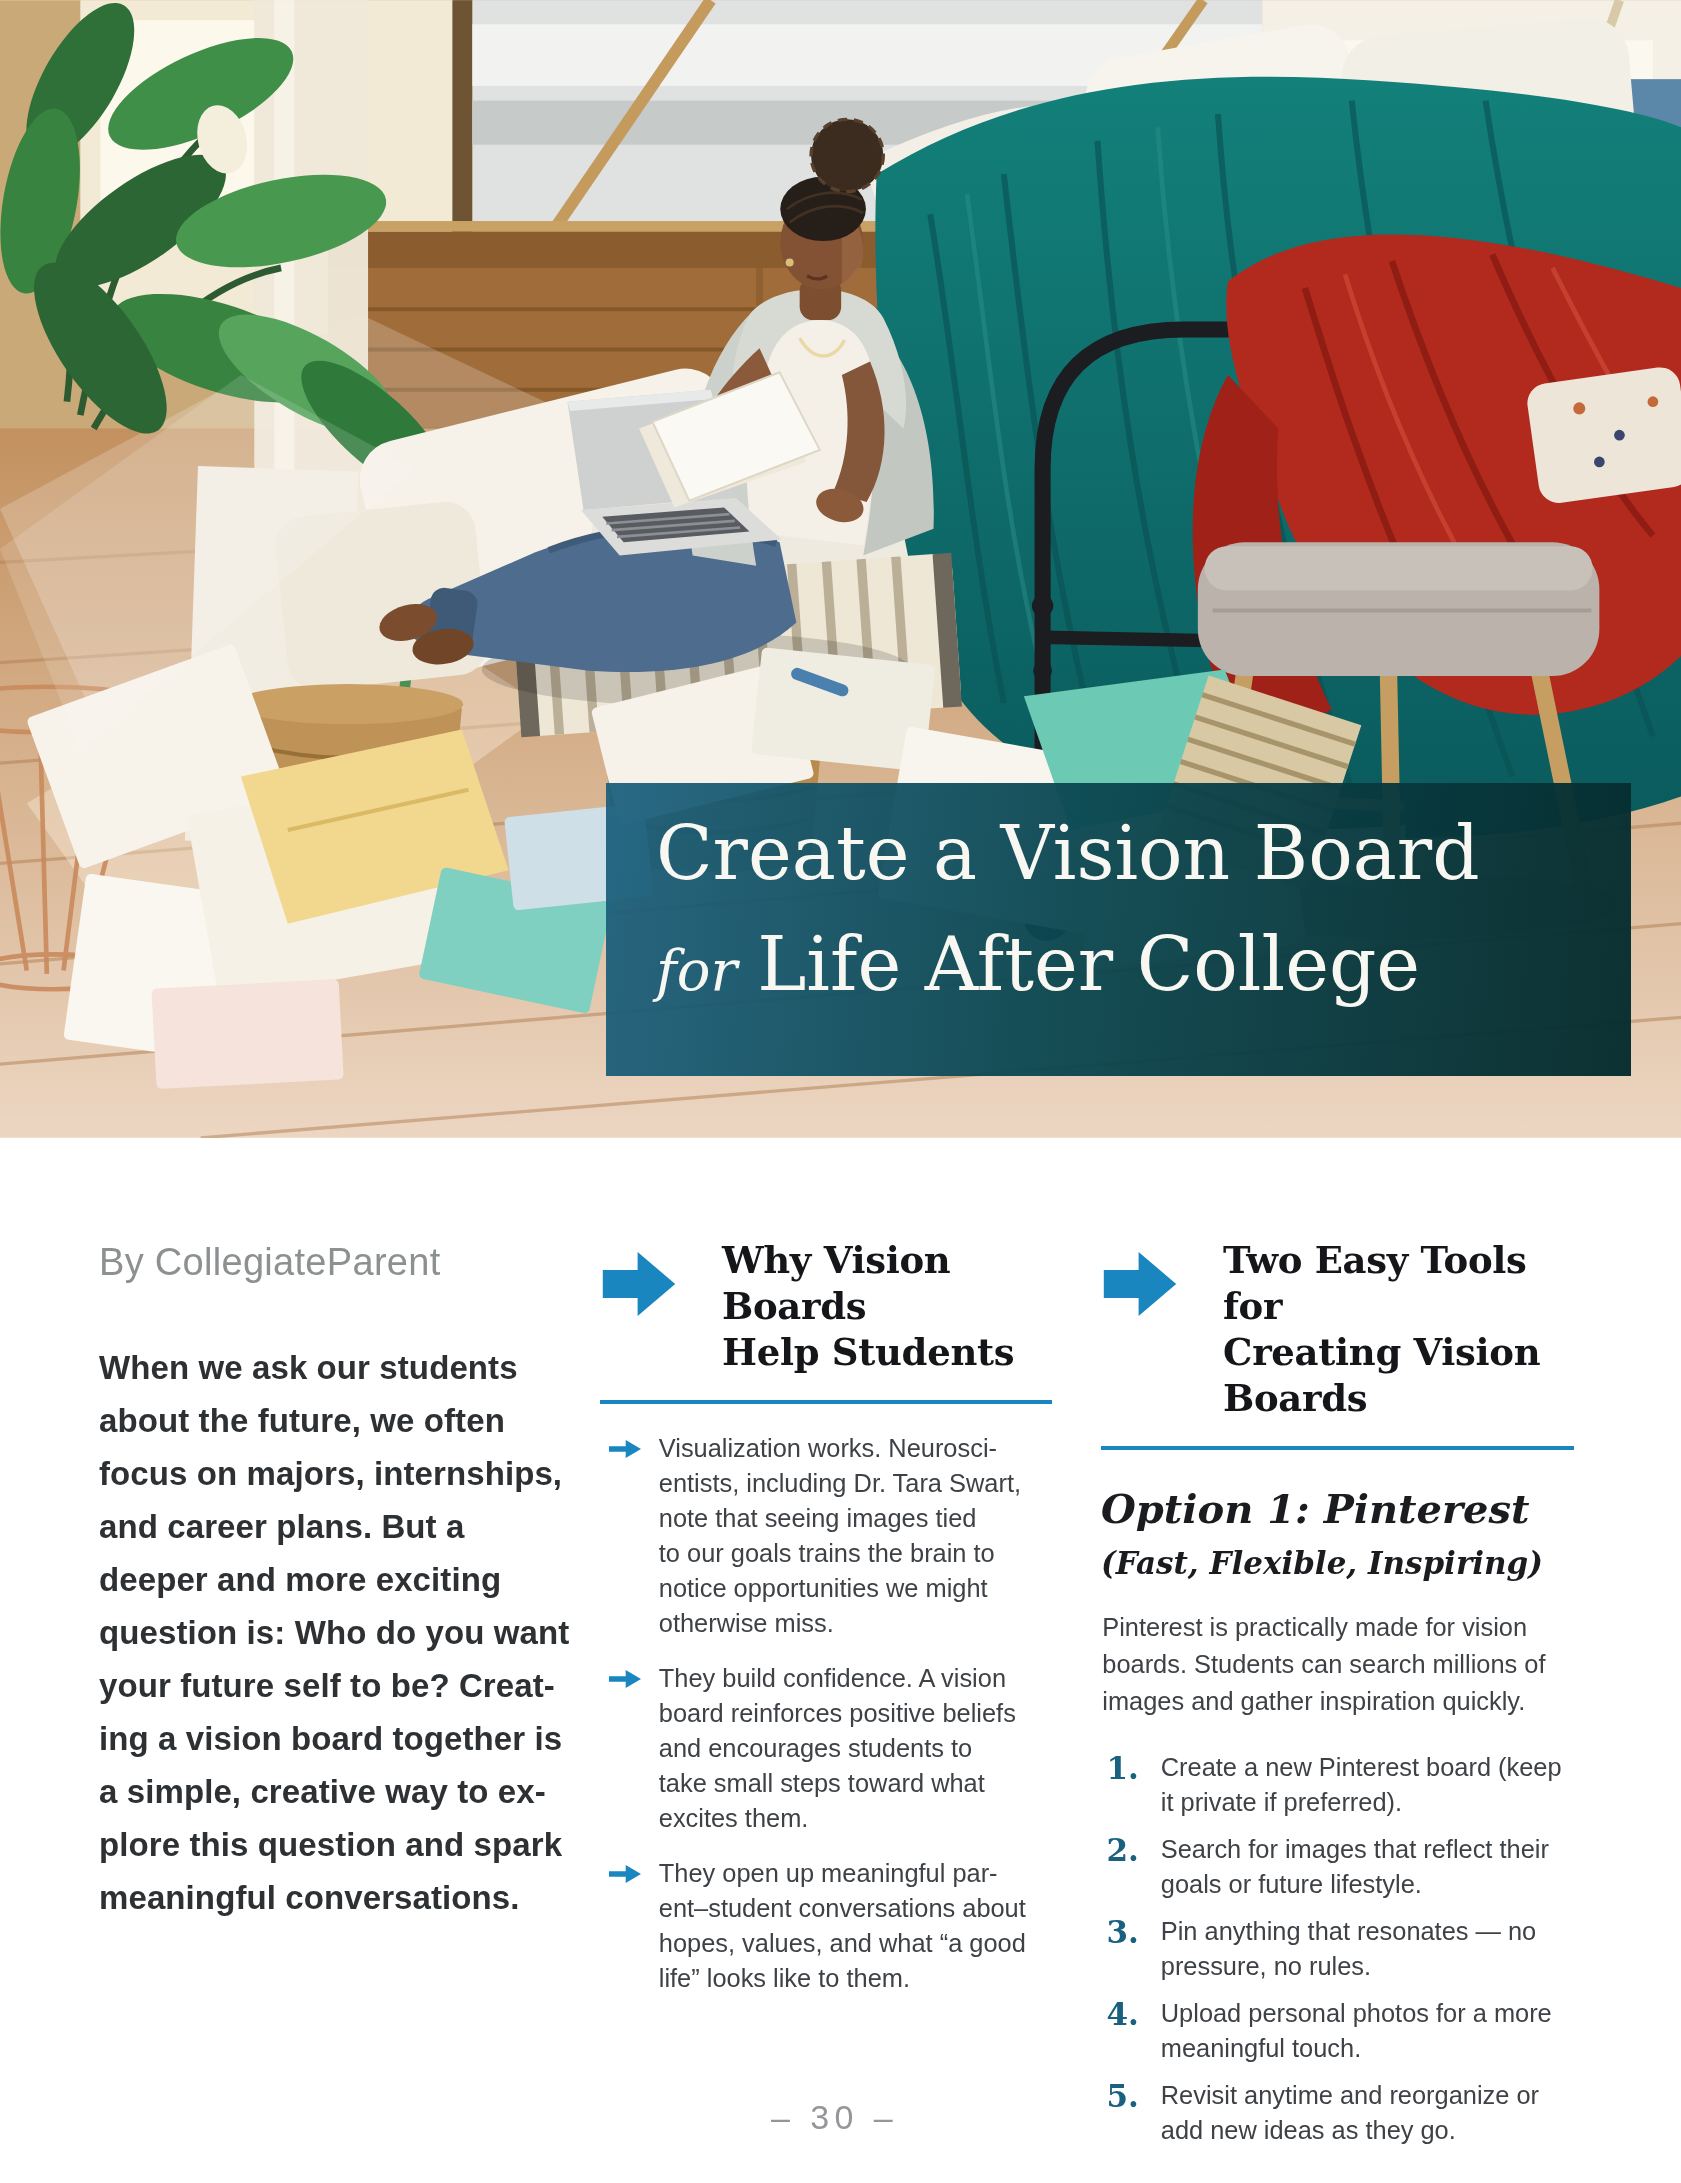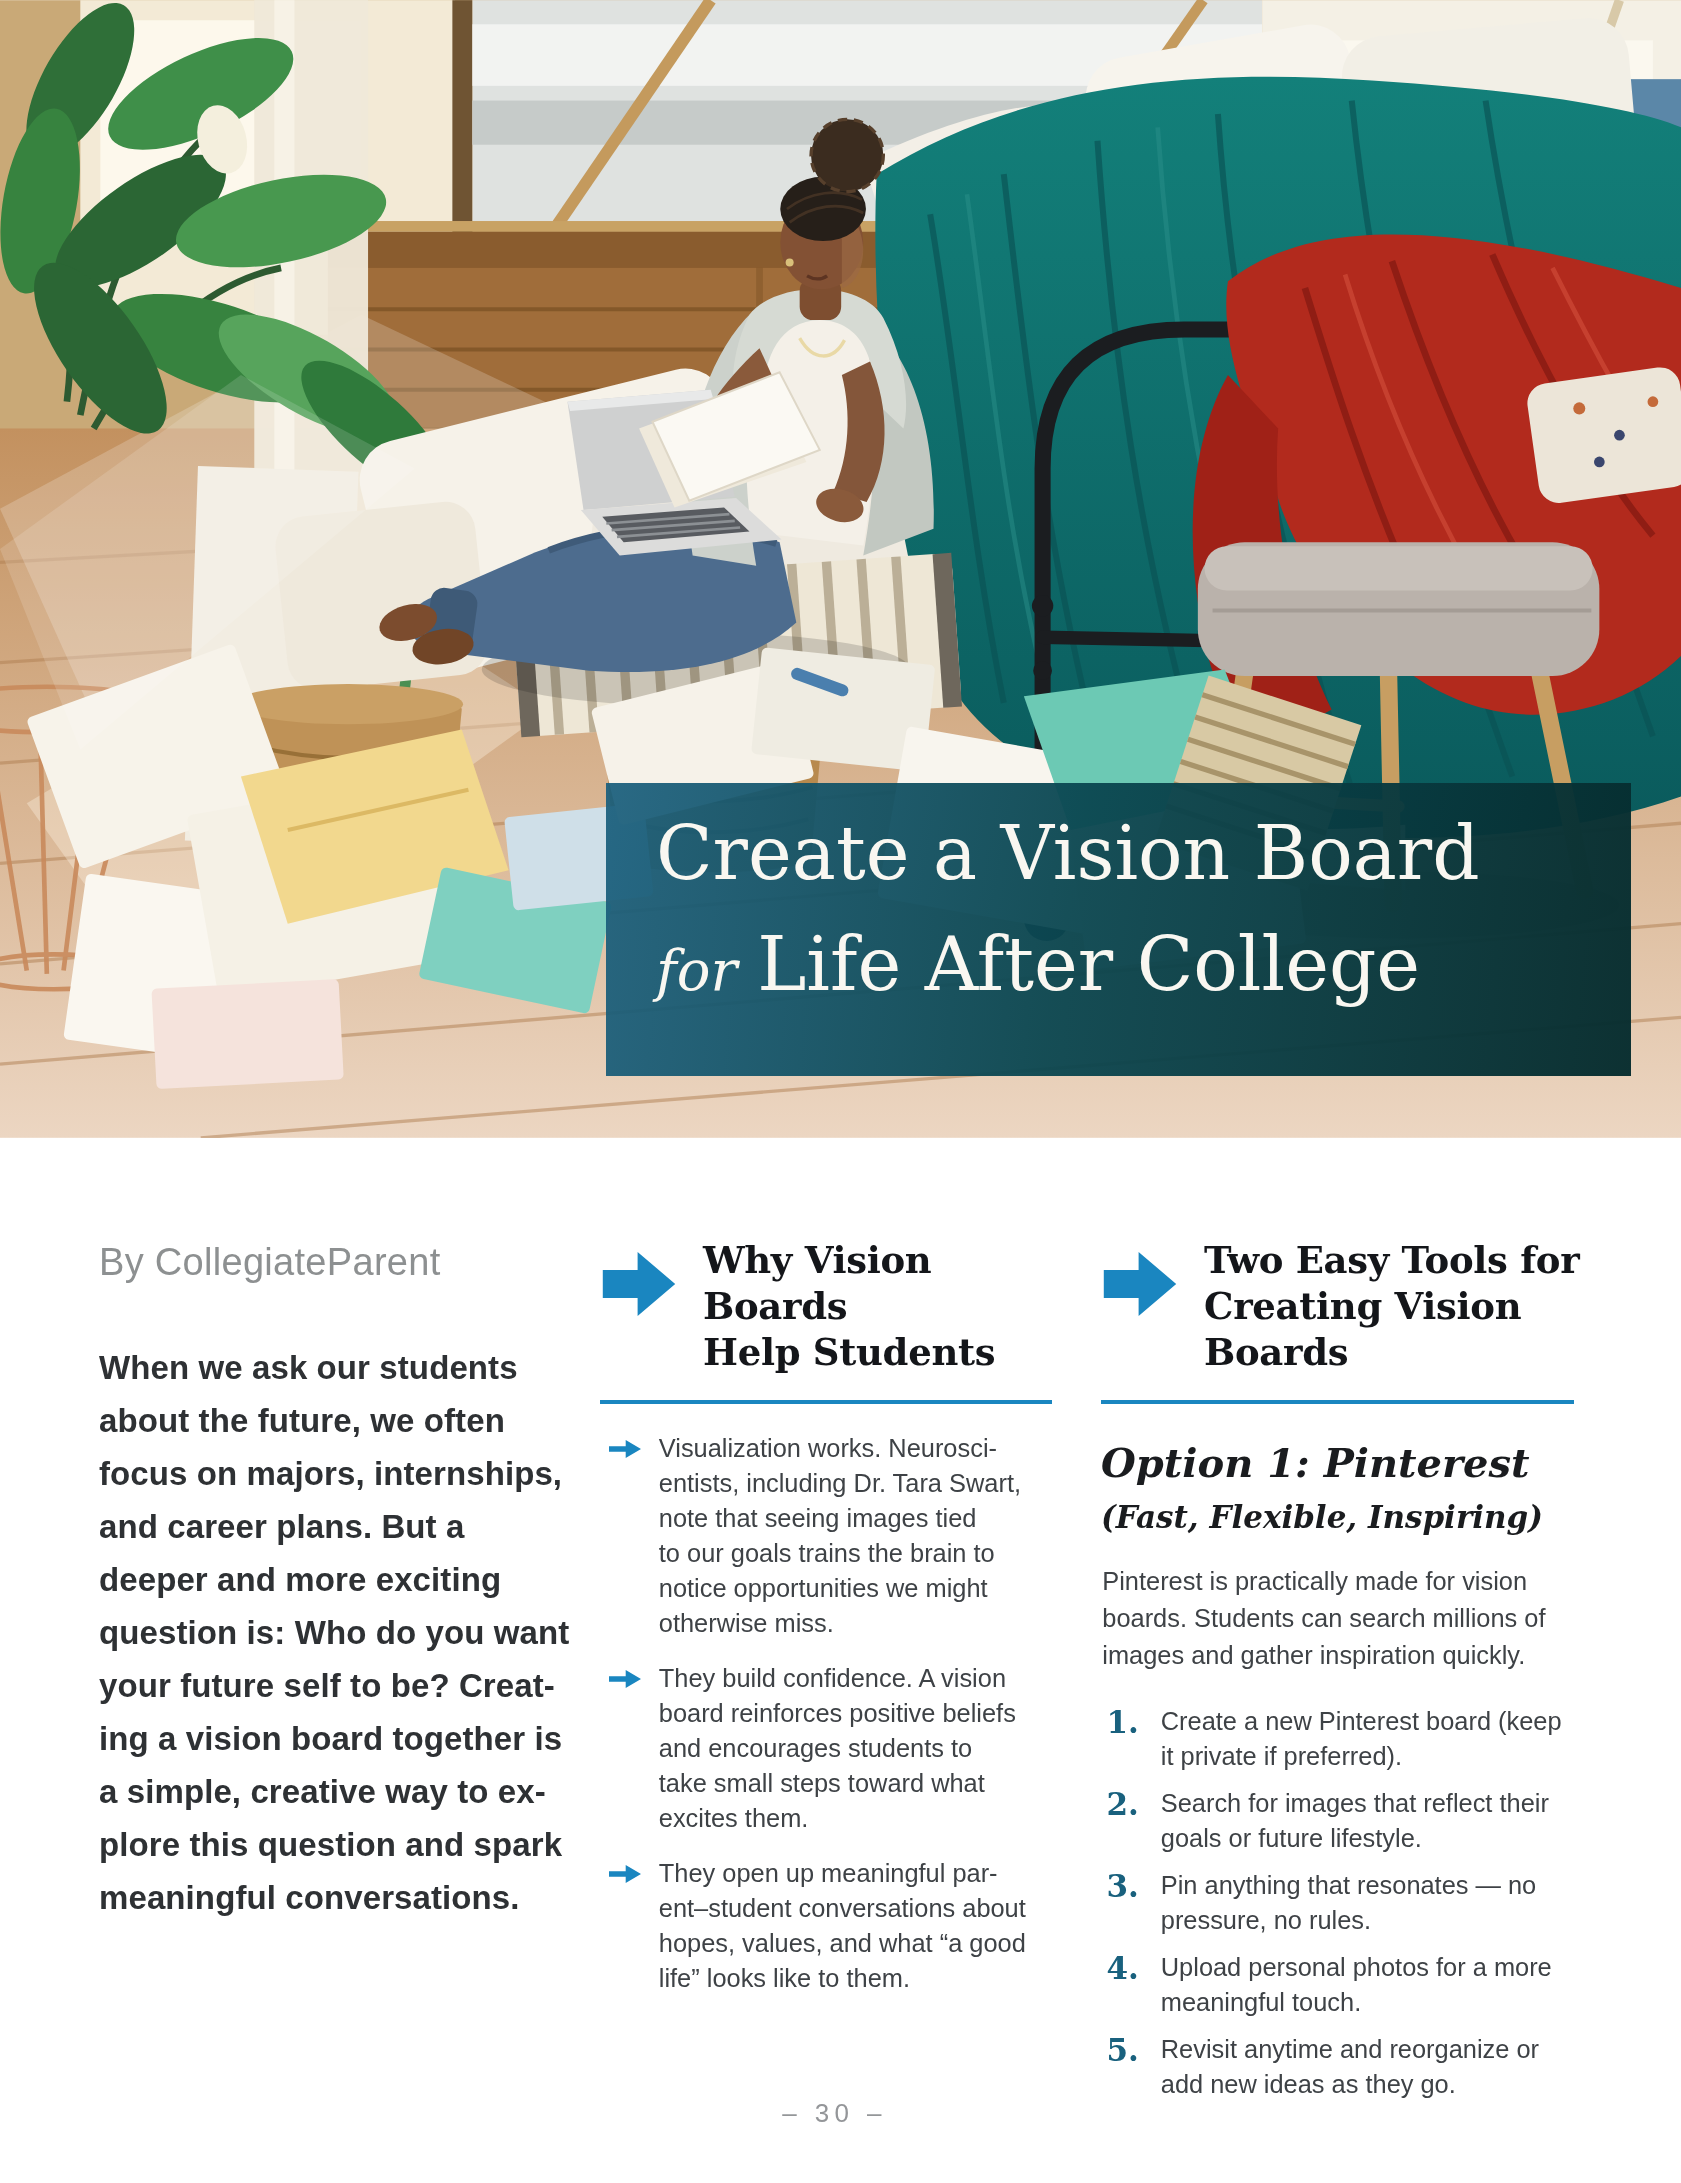--- a/index.html
+++ b/index.html
@@ -30,21 +30,21 @@
 
   
   .col{position:absolute;top:1237px;}
   .col1{left:99px;top:1244px;width:477px;}
   .col2{left:600px;width:469px;}
   .col3{left:1101px;width:497px;}
 
   .byline{font-size:38px;line-height:37px;color:var(--byline-gray);letter-spacing:0.3px;}
   .intro{margin-top:60px;font-size:33px;line-height:53px;font-weight:bold;color:#2e3134;letter-spacing:0.1px;}
 
-  .sec-head{display:flex;align-items:flex-start;gap:25px;}
+  .sec-head{display:flex;align-items:flex-start;gap:44px;}
   .arrow-icon{width:78px;height:78px;flex:none;margin-top:8px;}
   .arrow-icon path{fill:var(--accent-blue);}
   .sec-head h2{margin:0;font-family:"DejaVu Serif",serif;font-weight:bold;
                font-size:37px;line-height:46px;color:var(--heading-ink);letter-spacing:-0.3px;}
   .rule{height:4px;background:var(--accent-blue);margin-top:25.4px;}
   .col2 .rule{width:452px;}
   .col3 .rule{width:473px;}
 
   .body{margin:28px 0 0 1.3px;font-size:25.4px;line-height:37px;color:var(--body-ink);}
 
@@ -58,21 +58,21 @@
              font-size:40px;line-height:44px;color:#1a1c1f;}
   .opt-sub{margin:14px 0 0;font-family:"DejaVu Serif",serif;font-style:italic;font-weight:bold;
            font-size:31px;line-height:36px;color:#1a1c1f;}
   .steps{margin-top:29.4px;}
   .step{display:flex;gap:17.4px;margin-bottom:12px;}
   .step .num{flex:none;width:37px;padding-left:5.4px;font-family:"DejaVu Serif",serif;font-weight:bold;
              font-size:31px;line-height:36px;color:var(--step-number-teal);}
   .step .stxt{font-size:25.4px;line-height:35px;color:var(--body-ink);}
 
   .page-num{position:absolute;left:600px;width:469px;top:2098px;text-align:center;
-            font-size:26px;color:var(--page-number-gray);letter-spacing:5.4px;}
+            font-size:34px;color:var(--page-number-gray);letter-spacing:5.4px;}
 </style>
 </head>
 <body>
 
 <div class="page">
 
   <div class="hero">
     <svg width="1681" height="1138" viewBox="0 0 2512 1700" aria-hidden="true">
       <defs>
         <linearGradient id="floorGrad" x1="0" y1="0" x2="0" y2="1">

